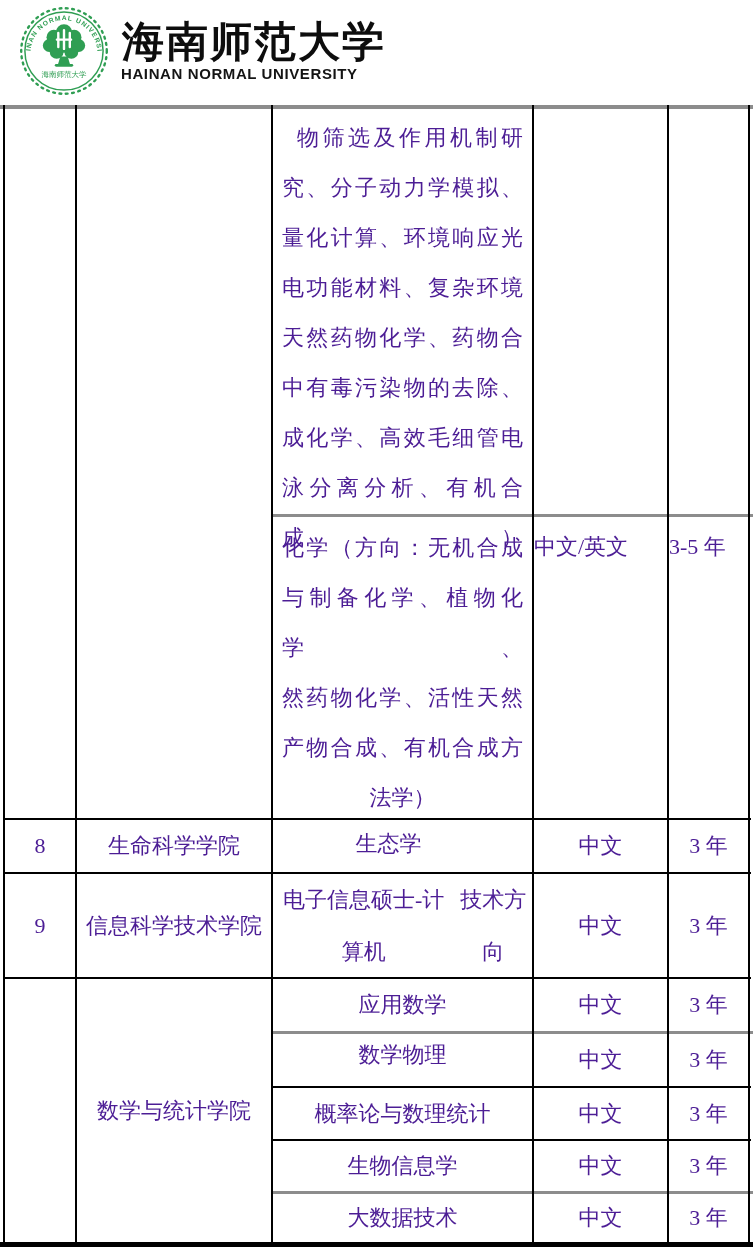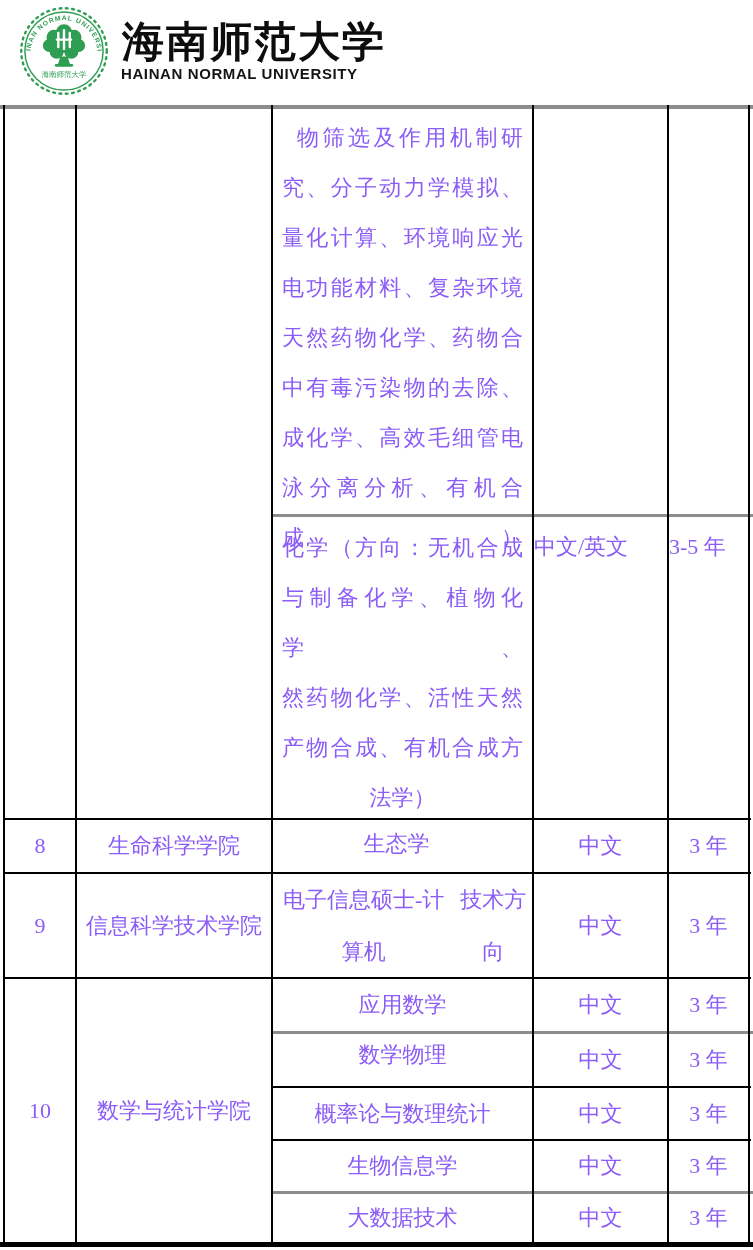--- a/index.html
+++ b/index.html
@@ -9,21 +9,21 @@
   .seal{position:absolute;left:18px;top:5px;width:92px;height:92px;}
   .cn-name{position:absolute;left:122px;top:14px;width:260px;font-size:42px;letter-spacing:2px;
            font-weight:700;white-space:nowrap;color:#0d0d0d;}
   .en-name{position:absolute;left:121px;top:65px;font-size:15px;letter-spacing:0.6px;font-weight:600;
            font-family:"Liberation Sans","DejaVu Sans",sans-serif;color:#141414;white-space:nowrap;}
   
   .hline{position:absolute;background:#000;}
   .hline.gray{background:#8c8c8c;}
   .vline{position:absolute;width:2px;background:#000;}
   
-  .cell{position:absolute;font-size:22px;color:#8b5cf6;box-sizing:border-box;}
+  .cell{position:absolute;font-size:22px;color:#4c1d95;box-sizing:border-box;}
   .cc{display:flex;align-items:center;justify-content:center;text-align:center;}
   .col-lines{display:flex;flex-direction:row;align-items:center;justify-content:center;text-align:center;}
   .topc{text-align:left;padding-top:15px;}
   .para{padding:4px 9px 0 9px;}
   .jline{line-height:50px;text-align:justify;text-align-last:justify;}
   .jline.indent{padding-left:15px;}
   .jline.centerline{text-align:center;text-align-last:center;}
   .ln{line-height:52px;}
 </style>
 </head>
@@ -96,37 +96,36 @@
     <div class="jline">与制备化学、植物化学、</div>
     <div class="jline">然药物化学、活性天然</div>
     <div class="jline">产物合成、有机合成方</div>
     <div class="jline centerline">法学）</div>
   </div>
   <div class="cell topc" style="left:534px;top:517px;width:133px;height:64px">中文/英文</div>
   <div class="cell topc" style="left:669px;top:517px;width:79px;height:64px">3-5 年</div>
 
   <div class="cell cc" style="left:5px;top:820px;width:70px;height:52px">8</div>
   <div class="cell cc" style="left:77px;top:820px;width:194px;height:52px">生命科学学院</div>
-  <div class="cell cc" style="left:267px;top:820px;width:259px;height:48px">生态学</div>
+  <div class="cell cc" style="left:259px;top:820px;width:259px;height:48px">生态学</div>
   <div class="cell cc" style="left:534px;top:820px;width:133px;height:52px">中文</div>
   <div class="cell cc" style="left:669px;top:820px;width:79px;height:52px">3 年</div>
 
   <div class="cell cc" style="left:5px;top:874px;width:70px;height:103px">9</div>
   <div class="cell col-lines" style="left:77px;top:874px;width:194px;height:103px">
     <div class="ln">信息科学技术学</div>
     <div class="ln">院</div>
   </div>
   <div class="cell col-lines" style="left:273px;top:874px;width:259px;height:103px">
     <div class="ln">电子信息硕士-计算机</div>
     <div class="ln">技术方向</div>
   </div>
   <div class="cell cc" style="left:534px;top:874px;width:133px;height:103px">中文</div>
   <div class="cell cc" style="left:669px;top:874px;width:79px;height:103px">3 年</div>
 
-  <div class="cell cc" style="left:5px;top:979px;width:70px;height:263px">10</div>
   <div class="cell cc" style="left:77px;top:979px;width:194px;height:263px">数学与统计学院</div>
 
   <div class="cell cc" style="left:273px;top:979px;width:259px;height:52px">应用数学</div>
   <div class="cell cc" style="left:534px;top:979px;width:133px;height:52px">中文</div>
   <div class="cell cc" style="left:669px;top:979px;width:79px;height:52px">3 年</div>
 
   <div class="cell cc" style="left:273px;top:1034px;width:259px;height:41px">数学物理</div>
   <div class="cell cc" style="left:534px;top:1034px;width:133px;height:52px">中文</div>
   <div class="cell cc" style="left:669px;top:1034px;width:79px;height:52px">3 年</div>
 

